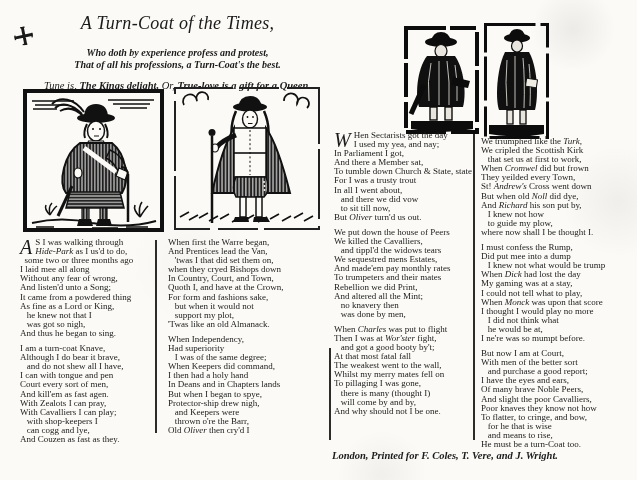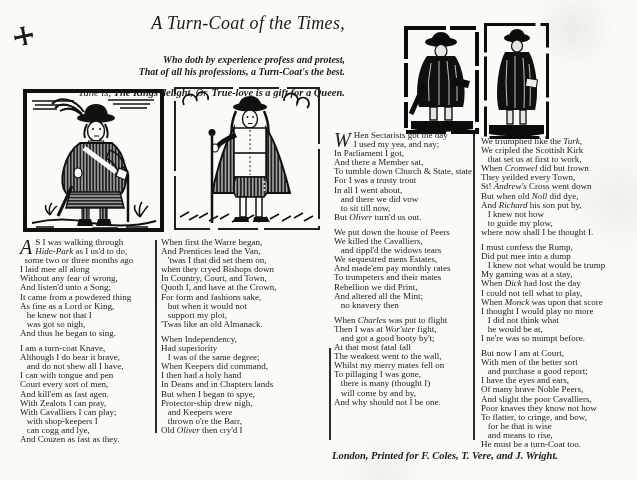--- a/index.html
+++ b/index.html
@@ -7,37 +7,37 @@
     position:relative;width:637px;height:480px;overflow:hidden;
     font-family:"Liberation Serif","DejaVu Serif",serif;color:#1b1b1b;
     background:
       radial-gradient(circle at 90% 6%, rgba(100,100,100,.10), transparent 42px),
       radial-gradient(circle at 97% 42%, rgba(100,100,100,.08), transparent 55px),
       radial-gradient(circle at 60% 99%, rgba(100,100,100,.07), transparent 45px),
       radial-gradient(circle at 30% 55%, rgba(120,120,120,.04), transparent 60px),
       #fbfaf6;
   }
   
-  .hdr{position:absolute;left:10px;top:13px;width:335px;text-align:right;}
+  .hdr{position:absolute;left:10px;top:13px;width:335px;text-align:center;}
   .title{font-style:italic;font-size:18px;letter-spacing:.3px;font-weight:500;}
-  .sub{font-style:italic;font-weight:bold;font-size:10px;line-height:12px;margin-top:20px;}
+  .sub{font-style:italic;font-weight:bold;font-size:10px;line-height:12px;margin-top:13px;}
   .tune{font-style:italic;font-size:10.5px;line-height:12px;margin-top:9px;}
   .tune b{font-weight:bold;}
   .cross{position:absolute;left:13px;top:25px;transform:rotate(-9deg);}
   
   .wc{position:absolute;}
   
   .col{position:absolute;font-size:9px;}
   .vline{white-space:pre;line-height:9.1px;}
   .vline .it{font-style:italic;}
   .stanza{margin-bottom:6px;overflow:visible;}
   .dropcap{float:left;font-size:20px;line-height:16px;font-style:italic;
            margin:1px 3px 0 0;font-family:"Liberation Serif",serif;}
   #col1{left:20px;top:238px;width:134px;}
-  #col2{left:161px;top:238px;width:166px;}
+  #col2{left:168px;top:238px;width:166px;}
   #col3{left:334px;top:131px;width:140px;}
   #col4{left:481px;top:137px;width:155px;}
   
   .rule{position:absolute;width:1.5px;background:#2c2c2c;}
   #rule12{left:155px;top:240px;height:193px;}
   #rule23{left:329px;top:348px;height:92px;}
   #rule34{left:473px;top:134px;height:306px;}
   
   .imprint{position:absolute;left:290px;top:450px;width:310px;text-align:center;
            font-weight:bold;font-style:italic;font-size:10.5px;}
@@ -253,20 +253,21 @@
       <div class="stanza">
         <div class="vline"><span>We put down the house of Peers</span></div>
         <div class="vline"><span>We killed the Cavalliers,</span></div>
         <div class="vline"><span>   and tippl'd the widows tears</span></div>
         <div class="vline"><span>We sequestred mens Estates,</span></div>
         <div class="vline"><span>And made'em pay monthly rates</span></div>
         <div class="vline"><span>To trumpeters and their mates</span></div>
         <div class="vline"><span>Rebellion we did Print,</span></div>
         <div class="vline"><span>And altered all the Mint;</span></div>
         <div class="vline"><span>   no knavery then</span></div>
+        <div class="vline"><span>   was done by men,</span></div>
       </div>
       <div class="stanza">
         <div class="vline"><span>When </span><span class="it">Charles</span><span> was put to flight</span></div>
         <div class="vline"><span>Then I was at </span><span class="it">Wor'ster</span><span> fight,</span></div>
         <div class="vline"><span>   and got a good booty by't;</span></div>
         <div class="vline"><span>At that most fatal fall</span></div>
         <div class="vline"><span>The weakest went to the wall,</span></div>
         <div class="vline"><span>Whilst my merry mates fell on</span></div>
         <div class="vline"><span>To pillaging I was gone,</span></div>
         <div class="vline"><span>   there is many (thought I)</span></div>
@@ -285,22 +286,22 @@
         <div class="vline"><span>But when old </span><span class="it">Noll</span><span> did dye,</span></div>
         <div class="vline"><span>And </span><span class="it">Richard</span><span> his son put by,</span></div>
         <div class="vline"><span>   I knew not how</span></div>
         <div class="vline"><span>   to guide my plow,</span></div>
         <div class="vline"><span>where now shall I be thought I.</span></div>
       </div>
       <div class="stanza">
         <div class="vline"><span>I must confess the Rump,</span></div>
         <div class="vline"><span>Did put mee into a dump</span></div>
         <div class="vline"><span>   I knew not what would be trump</span></div>
+        <div class="vline"><span>When </span><span class="it">Dick</span><span> had lost the day</span></div>
         <div class="vline"><span>My gaming was at a stay,</span></div>
-        <div class="vline"><span>When </span><span class="it">Dick</span><span> had lost the day</span></div>
         <div class="vline"><span>I could not tell what to play,</span></div>
         <div class="vline"><span>When </span><span class="it">Monck</span><span> was upon that score</span></div>
         <div class="vline"><span>I thought I would play no more</span></div>
         <div class="vline"><span>   I did not think what</span></div>
         <div class="vline"><span>   he would be at,</span></div>
         <div class="vline"><span>I ne're was so mumpt before.</span></div>
       </div>
       <div class="stanza">
         <div class="vline"><span>But now I am at Court,</span></div>
         <div class="vline"><span>With men of the better sort</span></div>

